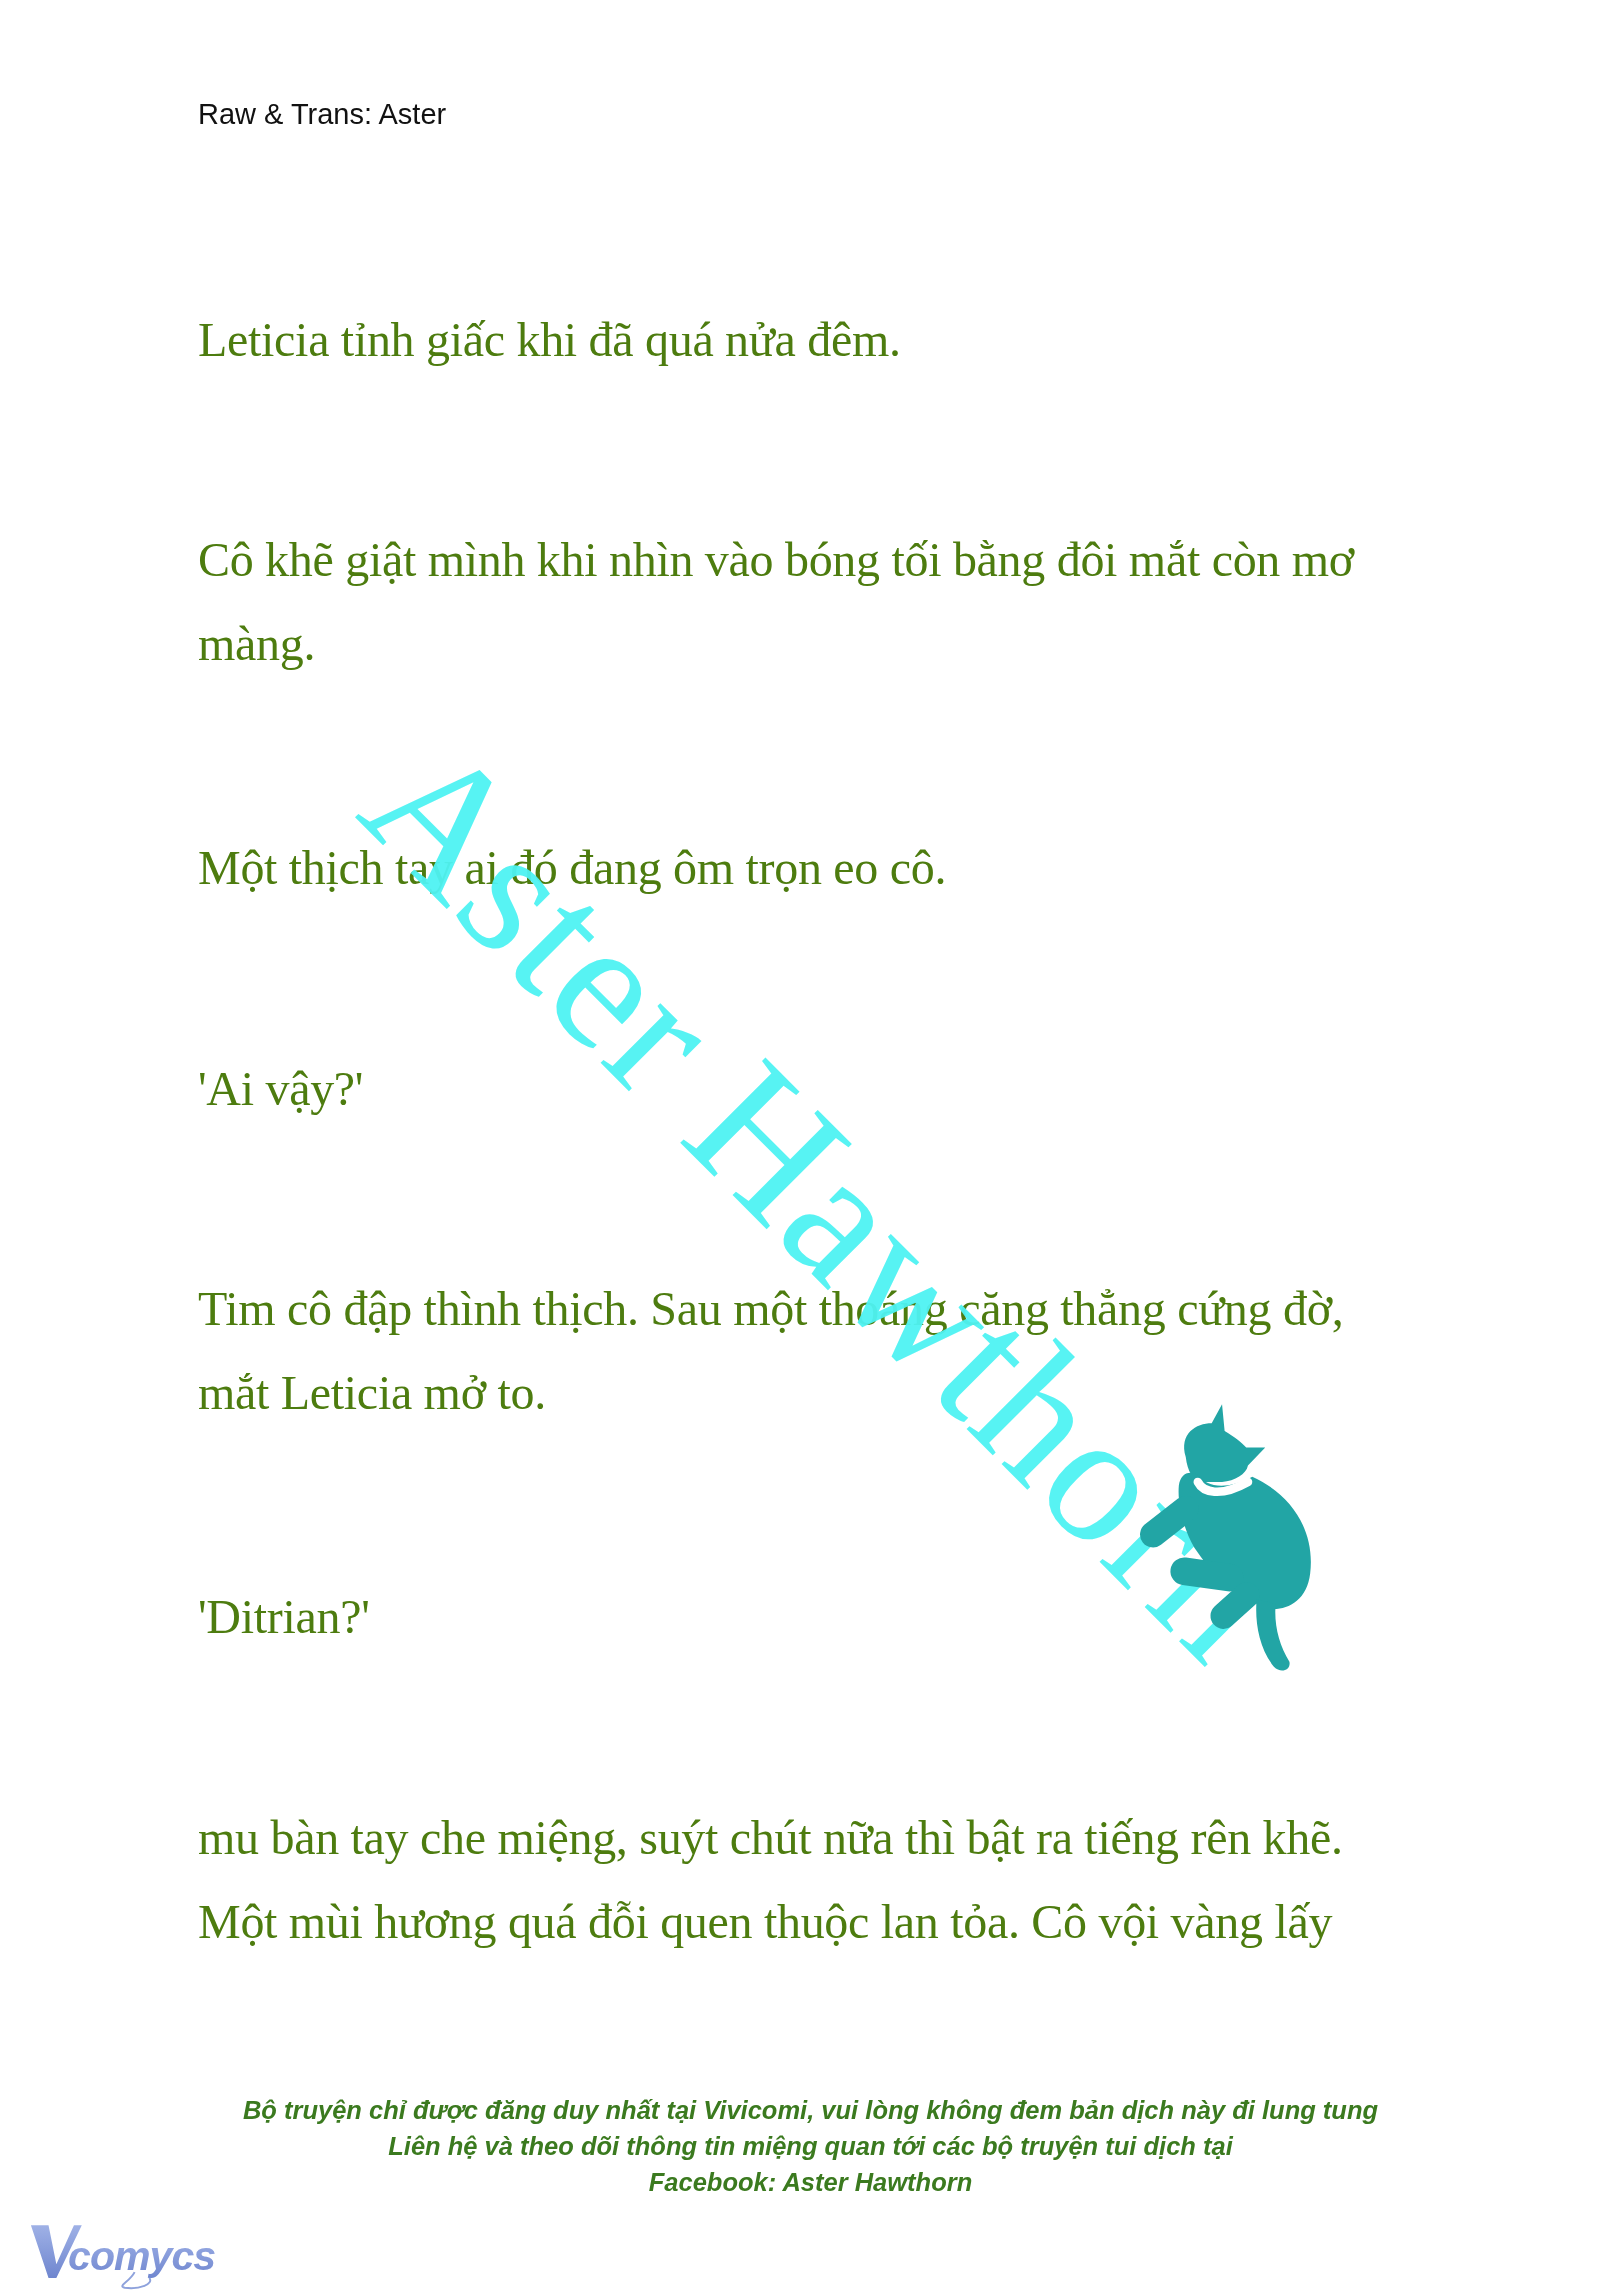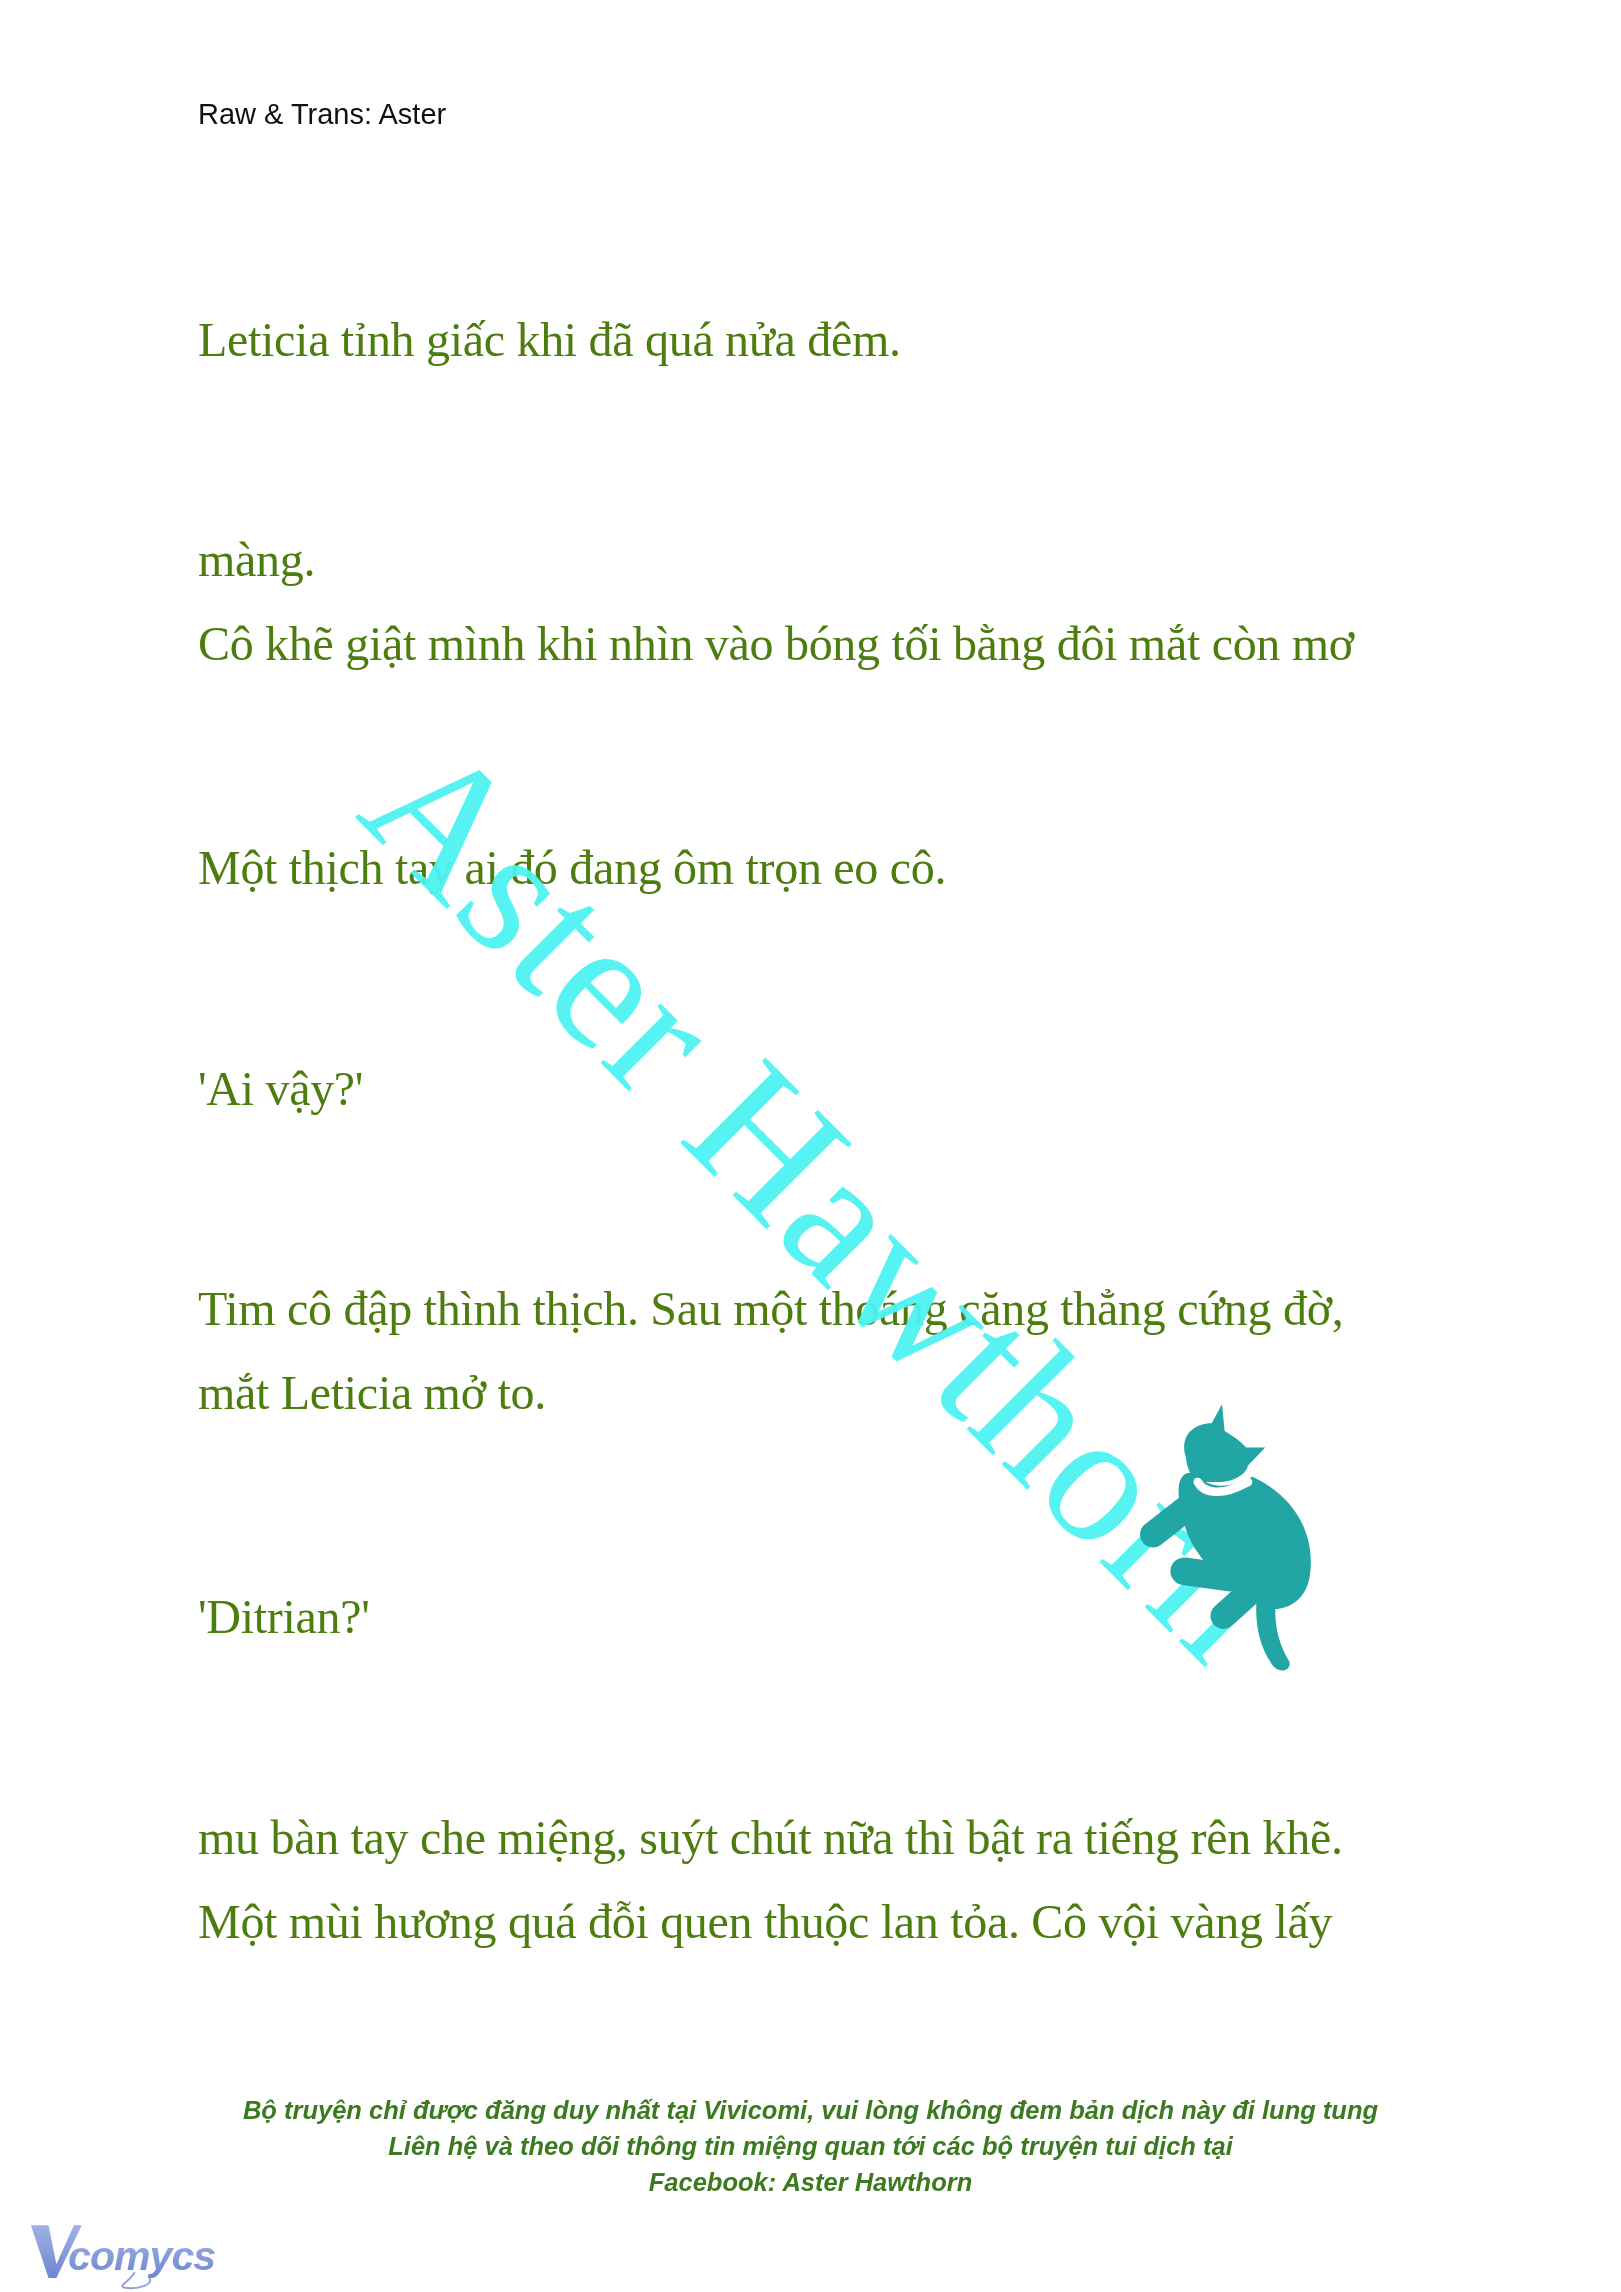--- a/index.html
+++ b/index.html
@@ -85,22 +85,22 @@
 
     <path d="M82 104 C88 116 108 122 140 104" stroke="#ffffff" stroke-width="10" fill="none" stroke-linecap="round"></path>
   </svg>
 
   <div class="text-layer">
     <div class="body-text" style="top: 298px;">
       <div>Leticia tỉnh giấc khi đã quá nửa đêm.</div>
     </div>
 
     <div class="body-text" style="top: 518px;">
+      <div>Cô khẽ giật mình khi nhìn vào bóng tối bằng đôi mắt còn mơ</div>
       <div>màng.</div>
-      <div>Cô khẽ giật mình khi nhìn vào bóng tối bằng đôi mắt còn mơ</div>
     </div>
 
     <div class="body-text" style="top: 826px;">
       <div>Một thịch tay ai đó đang ôm trọn eo cô.</div>
     </div>
 
     <div class="body-text" style="top: 1047px;">
       <div>'Ai vậy?'</div>
     </div>
 

